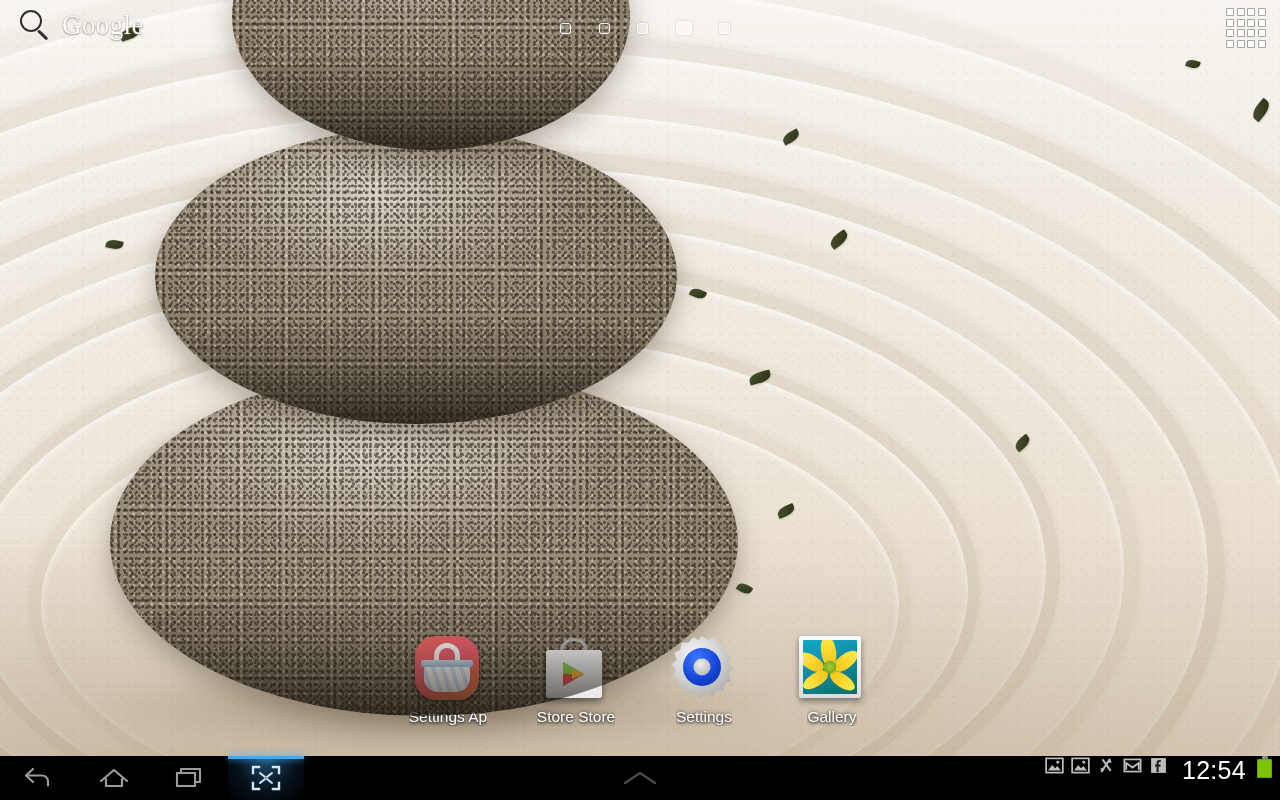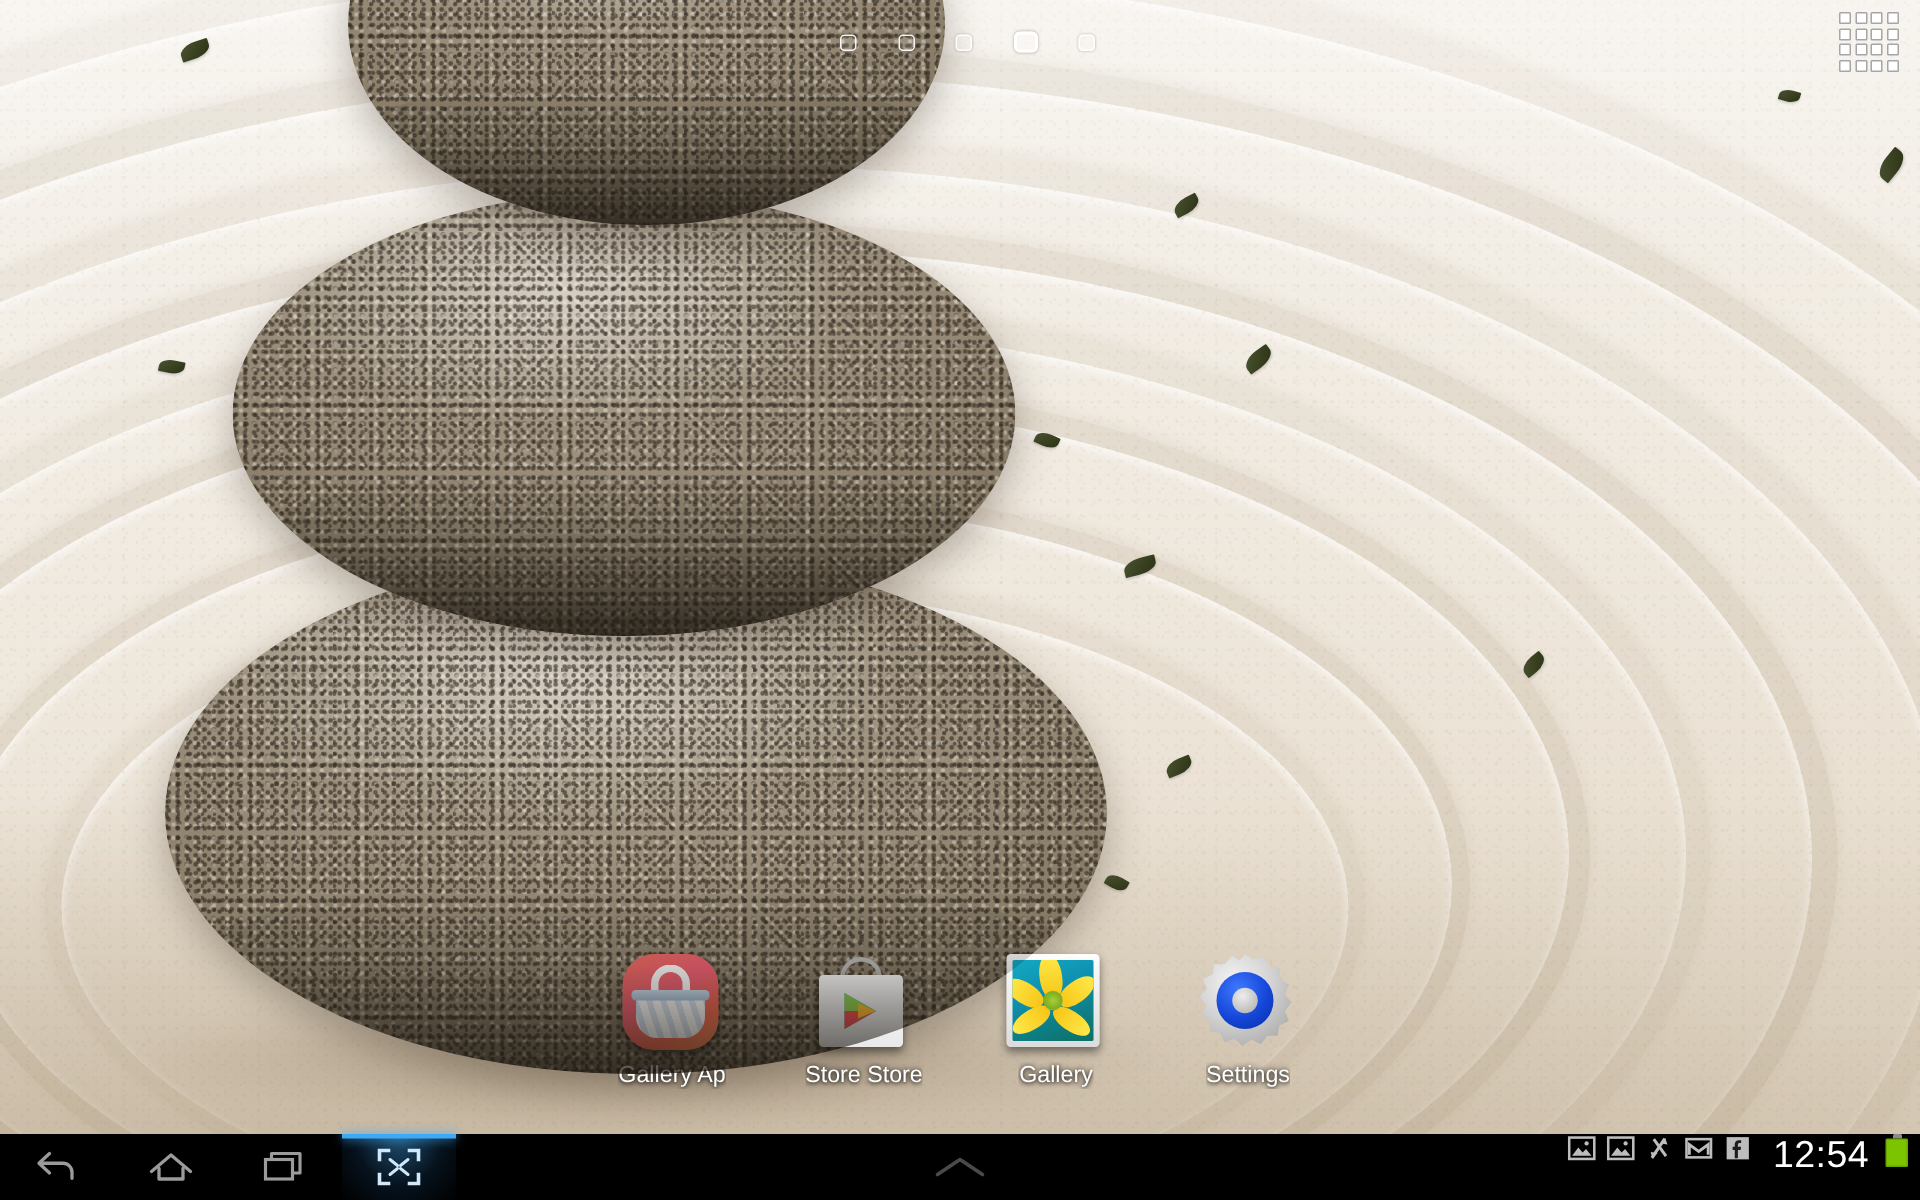--- a/index.html
+++ b/index.html
@@ -325,20 +325,27 @@
     <div class="leaf" style="left:829px; top:234px; width:20px; height:11px; transform:rotate(-36deg);"></div>
     <div class="leaf" style="left:690px; top:289px; width:16px; height:9px;  transform:rotate(24deg);"></div>
     <div class="leaf" style="left:749px; top:372px; width:22px; height:11px; transform:rotate(-14deg);"></div>
     <div class="leaf" style="left:1014px; top:438px; width:17px; height:10px; transform:rotate(-40deg);"></div>
     <div class="leaf" style="left:1250px; top:104px; width:22px; height:12px; transform:rotate(-50deg);"></div>
     <div class="leaf" style="left:1186px; top:60px;  width:14px; height:8px;  transform:rotate(16deg);"></div>
     <div class="leaf" style="left:777px; top:506px; width:18px; height:10px; transform:rotate(-22deg);"></div>
     <div class="leaf" style="left:737px; top:584px; width:15px; height:9px;  transform:rotate(30deg);"></div>
   </div>
 
+  <div id="search-widget">
+    <div id="search-icon">
+      <div class="glass"></div>
+      <div class="handle"></div>
+    </div>
+    <div id="search-text">Google</div>
+  </div>
 
   <div id="page-indicators">
     <div class="page-dot"></div>
     <div class="page-dot"></div>
     <div class="page-dot"></div>
     <div class="page-dot active"></div>
     <div class="page-dot"></div>
   </div>
 
   <div id="apps-grid-button">
@@ -363,64 +370,64 @@
   <div id="dock">
 
     <div class="dock-item">
       <div class="dock-icon">
         <div class="ic-samsung">
           <div class="handle"></div>
           <div class="basket"></div>
           <div class="rim"></div>
         </div>
       </div>
-      <div class="dock-label">Gallery Ap</div>
+      <div class="dock-label">Settings Ap</div>
     </div>
 
     <div class="dock-item">
       <div class="dock-icon">
         <div class="ic-play">
           <div class="bhandle"></div>
           <div class="bag"></div>
           <div class="tri"></div>
           <div class="tri-b"></div>
           <div class="tri-r"></div>
           <div class="tri-y"></div>
         </div>
       </div>
       <div class="dock-label">Store Store</div>
+    </div>
+
+    <div class="dock-item">
+      <div class="dock-icon">
+        <div class="ic-settings">
+          <div class="gear"></div>
+          <div class="ring-out"></div>
+          <div class="ring-in"></div>
+        </div>
+      </div>
+      <div class="dock-label">Settings</div>
     </div>
 
     <div class="dock-item">
       <div class="dock-icon">
         <div class="ic-gallery">
           <div class="photo">
             <div class="petal" style="left:18px; top:-4px;  width:15px; height:30px; transform:rotate(-8deg);"></div>
             <div class="petal" style="left:1px;  top:8px;   width:14px; height:28px; transform:rotate(-58deg);"></div>
             <div class="petal" style="left:36px; top:7px;   width:14px; height:28px; transform:rotate(52deg);"></div>
             <div class="petal" style="left:6px;  top:26px;  width:13px; height:28px; transform:rotate(-122deg);"></div>
             <div class="petal" style="left:33px; top:27px;  width:13px; height:28px; transform:rotate(124deg);"></div>
             <div class="center"></div>
           </div>
         </div>
       </div>
       <div class="dock-label">Gallery</div>
     </div>
 
-    <div class="dock-item">
-      <div class="dock-icon">
-        <div class="ic-settings">
-          <div class="gear"></div>
-          <div class="ring-out"></div>
-          <div class="ring-in"></div>
-        </div>
-      </div>
-      <div class="dock-label">Settings</div>
-    </div>
-
   </div>
 
   <div id="system-bar">
 
     <div id="nav-buttons">
 
       <div class="nav-btn">
         <svg width="32" height="26" viewBox="0 0 32 26">
           <path d="M11 4 L4 10.5 L11 17" fill="none" stroke="#9b9b9b" stroke-width="2.2" stroke-linecap="round" stroke-linejoin="round"></path>
           <path d="M4.5 10.5 H20 a6 6 0 0 1 6 6 v4" fill="none" stroke="#9b9b9b" stroke-width="2.2" stroke-linecap="round"></path>

